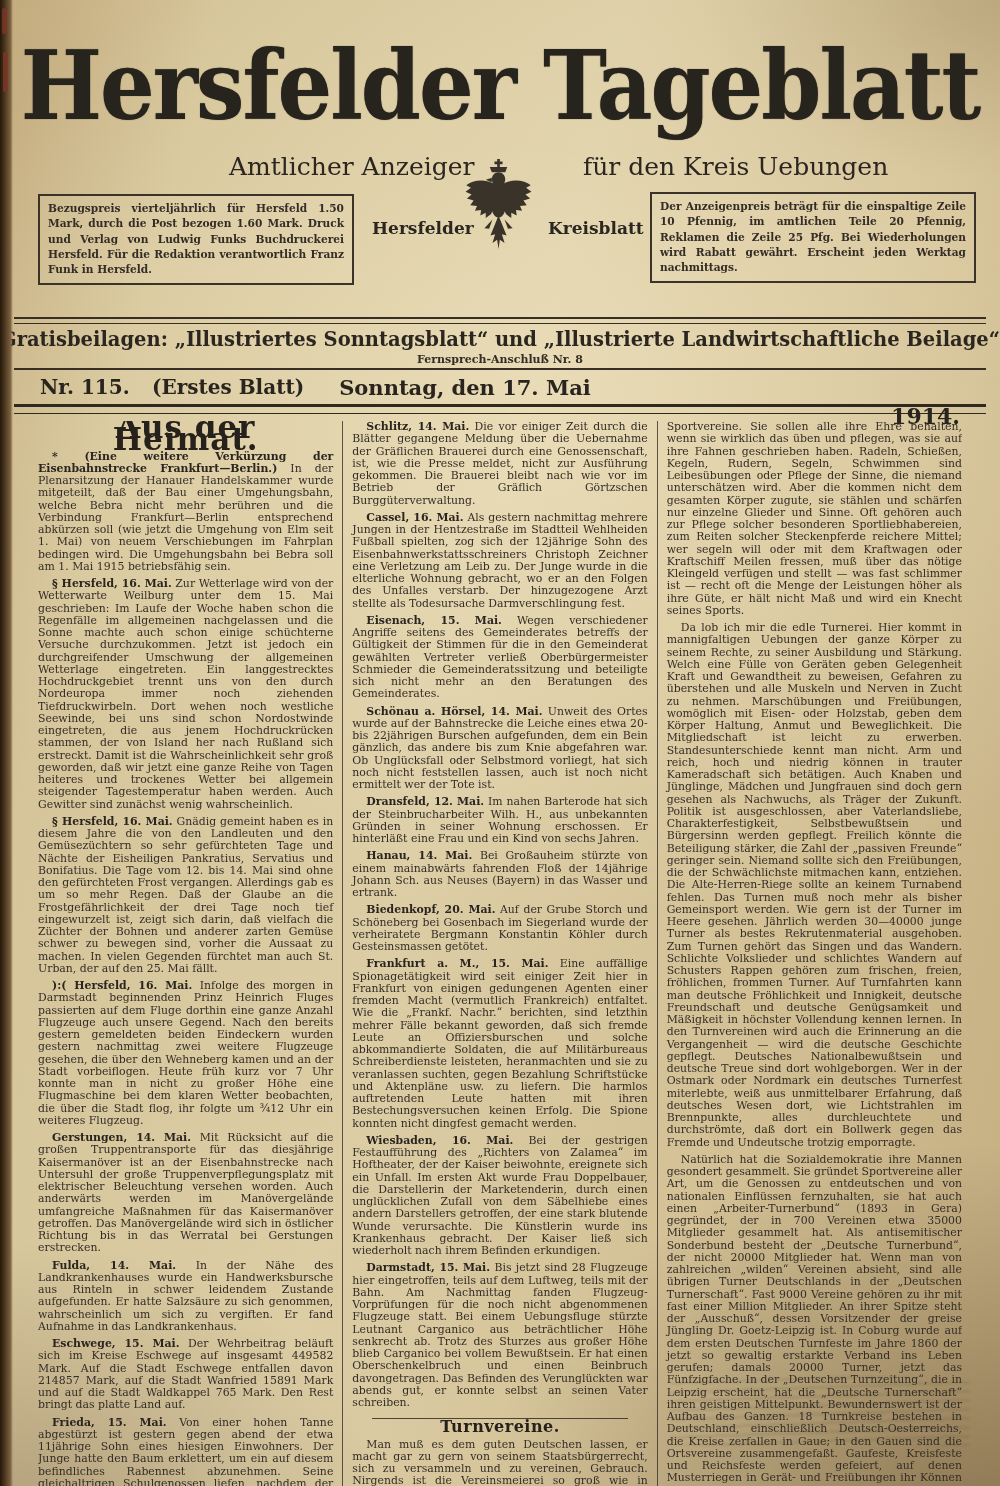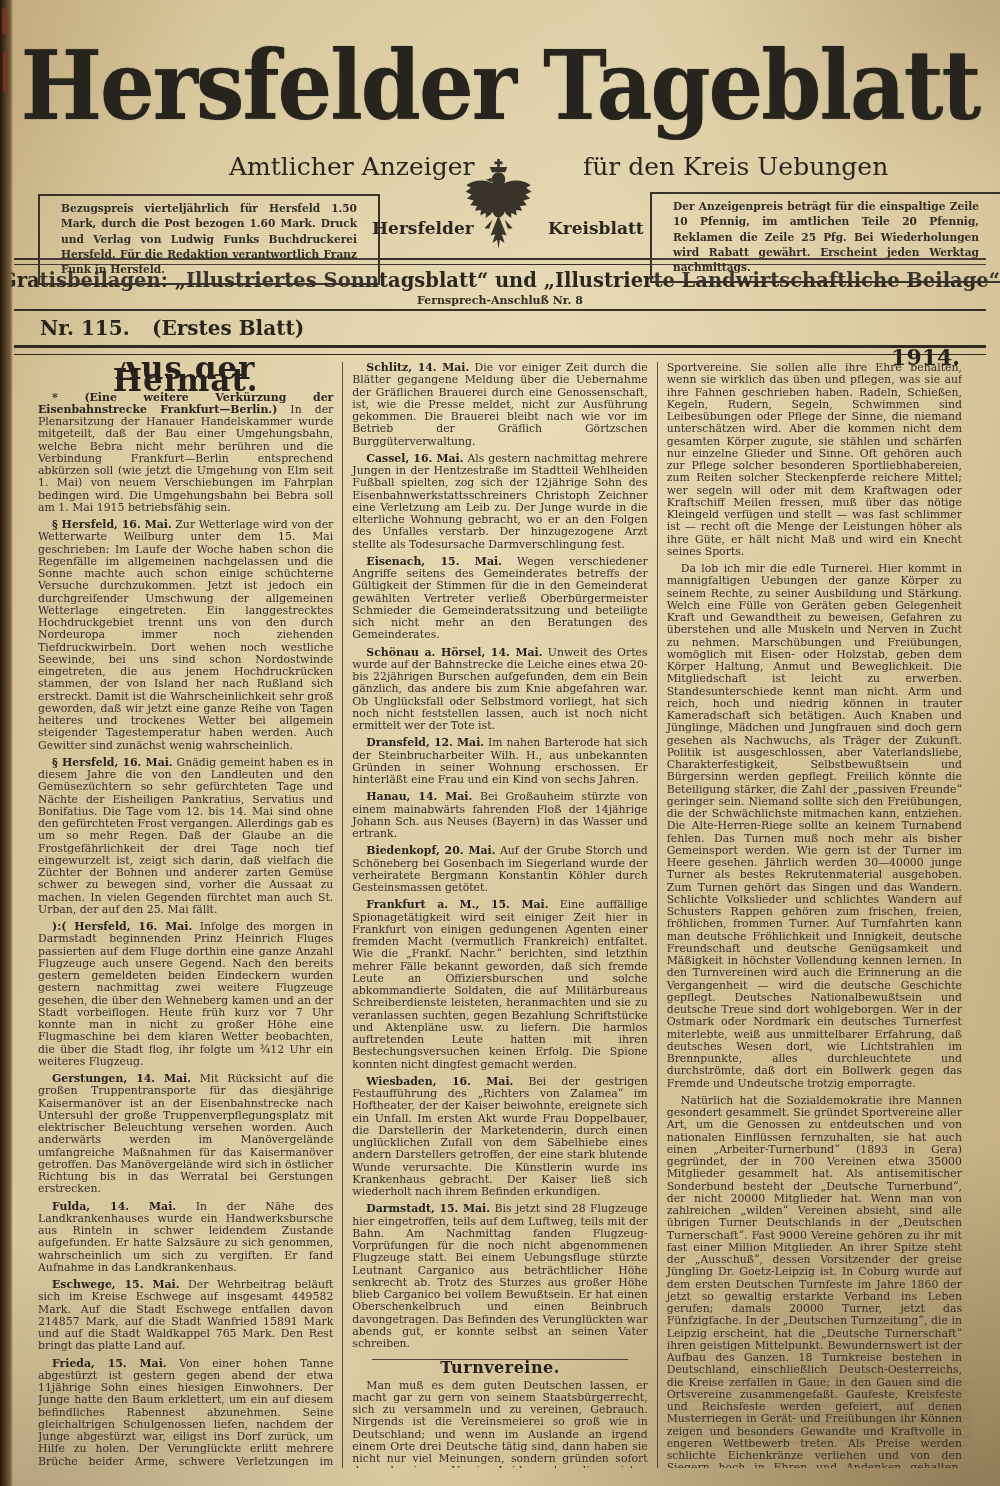--- a/index.html
+++ b/index.html
@@ -13,32 +13,32 @@
       radial-gradient(620px 480px at 2% 103%, rgba(84,61,34,.30), rgba(0,0,0,0) 60%),
       radial-gradient(500px 300px at 100% 0%, rgba(120,95,58,.25), rgba(0,0,0,0) 60%),
       linear-gradient(104deg,#c2aa7c 0%,#d6c59a 16%,#dccda5 46%,#d4c196 72%,#c3ad80 100%);
   }
   .spine{position:absolute;left:0;top:0;width:13px;height:100%;
     background:linear-gradient(90deg,#241708 0%,#4a351e 35%,#7b6140 80%,rgba(123,97,64,0) 100%);}
   .spine-mark{position:absolute;width:5px;border-radius:2px;background:#7e3526;opacity:.8;}
   .m1{left:2px;top:8px;height:26px;} .m2{left:3px;top:52px;height:40px;}
 
   
-  .masthead{position:relative;height:258px;}
+  .masthead{position:relative;height:317px;}
   .paper-title{
     position:absolute;left:0;right:0;top:28px;text-align:center;
     font-size:86px;font-weight:bold;letter-spacing:-2px;color:#27231d;
     transform:scaleY(1.12);transform-origin:top;
     text-shadow:0 0 1px rgba(30,25,18,.6);
     white-space:nowrap;
   }
   .subtitle{position:absolute;top:152px;font-size:25px;font-weight:normal;color:#2b2620;margin-left:31px;}
   .subtitle.left{left:198px;} .subtitle.right{left:552px;}
   .infobox{
-    position:absolute;border:2px solid #3a332a;padding:5px 21px;
+    position:absolute;border:2px solid #3a332a;padding:5px 8px;
     font-size:10.6px;font-weight:bold;line-height:1.45;text-align:justify;color:#332d26;
     background:rgba(255,248,222,.08);
   }
   .infobox.left{left:38px;top:194px;width:296px;}
   .infobox.right{left:650px;top:192px;width:306px;}
   .center-label{position:absolute;font-size:17px;font-weight:bold;color:#2b2620;}
   .cl-left{left:372px;top:218px;} .cl-right{left:548px;top:218px;}
   .eagle{position:absolute;left:50%;top:158px;transform:translateX(-52%);}
 
   
@@ -110,20 +110,21 @@
 
   <div class="rule-double"></div>
   <div class="banner">
     <div class="supp">Gratisbeilagen: „Illustriertes Sonntagsblatt“ und „Illustrierte Landwirtschaftliche Beilage“</div>
     <div class="phone">Fernsprech-Anschluß Nr. 8</div>
   </div>
   <div class="rule-thin"></div>
   <div class="dateline">
     <span class="issue">Nr. 115.</span>
     <span class="edition">(Erstes Blatt)</span>
+    <span class="date">Sonntag, den 17. Mai</span>
     <span class="year">1914.</span>
   </div>
   <div class="rule-heavy"></div>
 
   <div class="columns">
 
     <div class="col">
       <p class="headline-1">Aus der Heimat.</p>
       <div>
 

